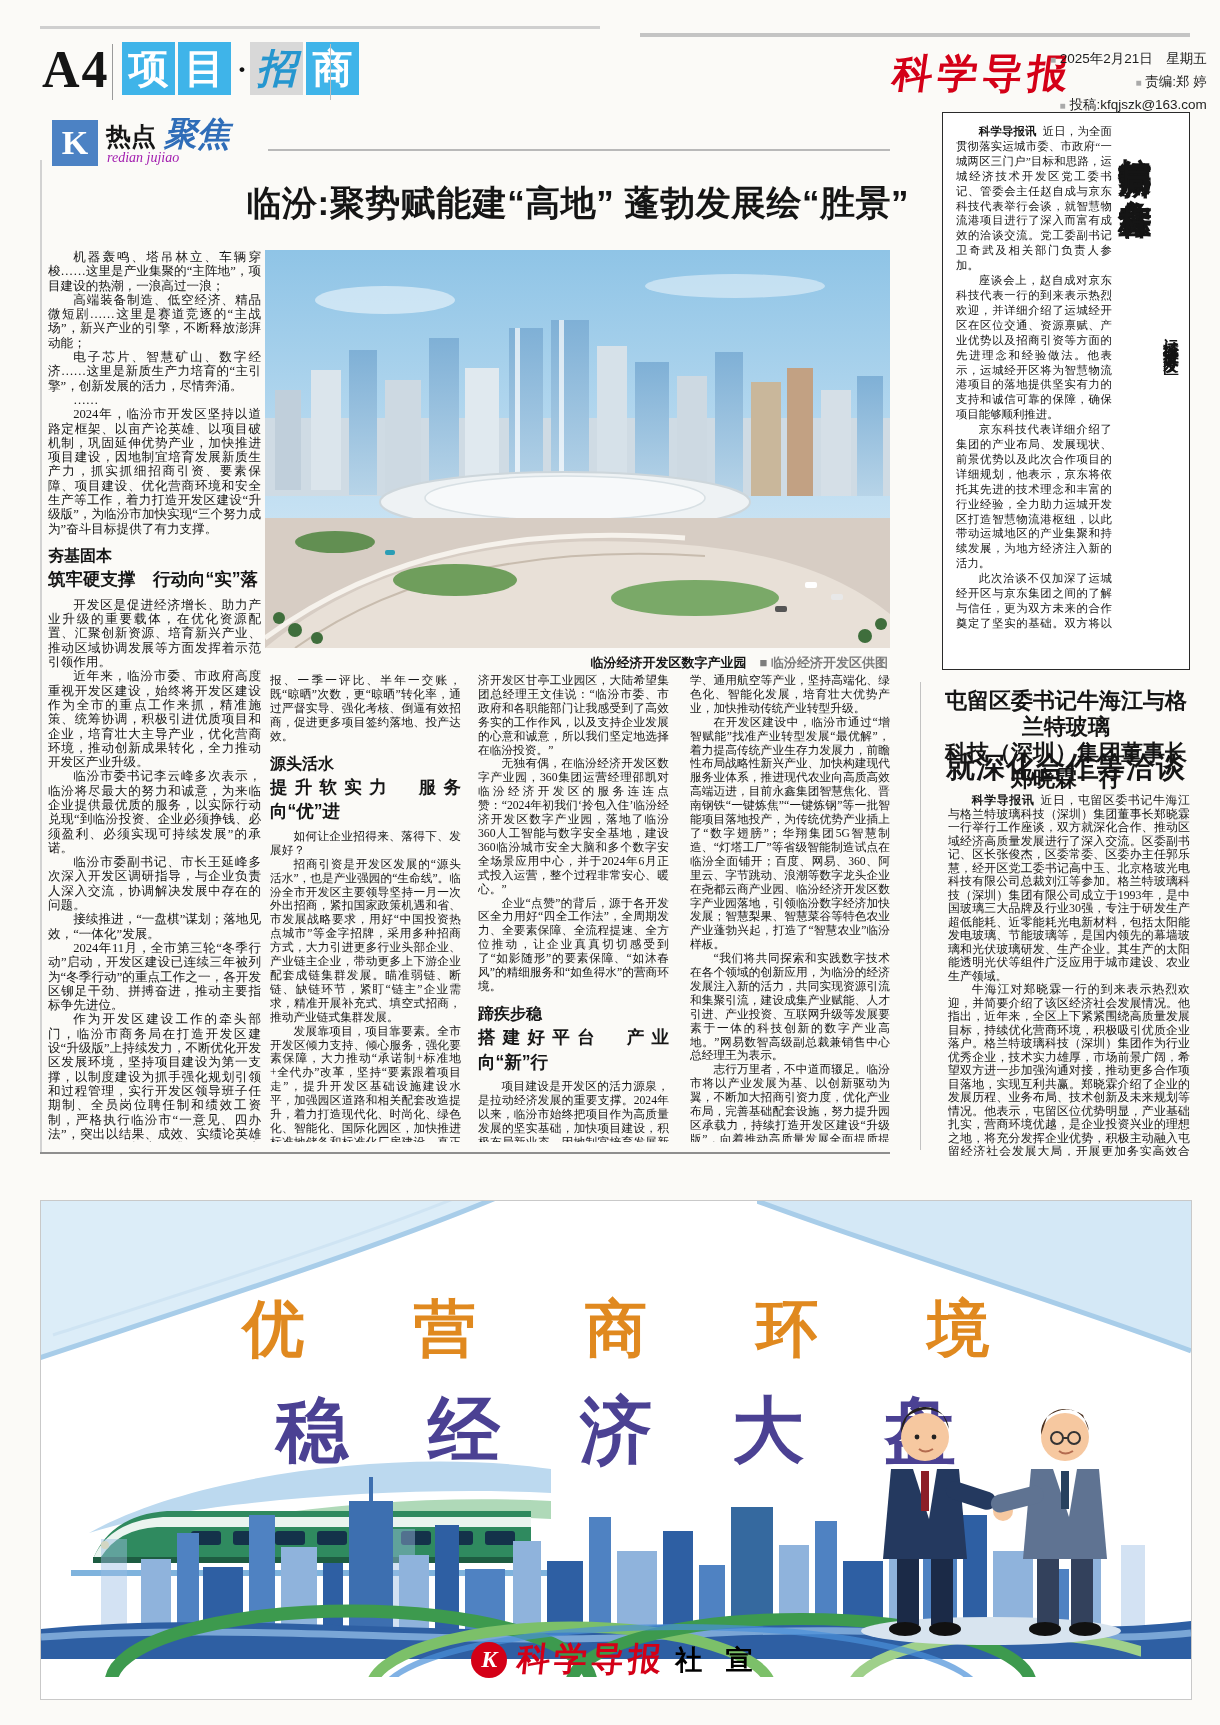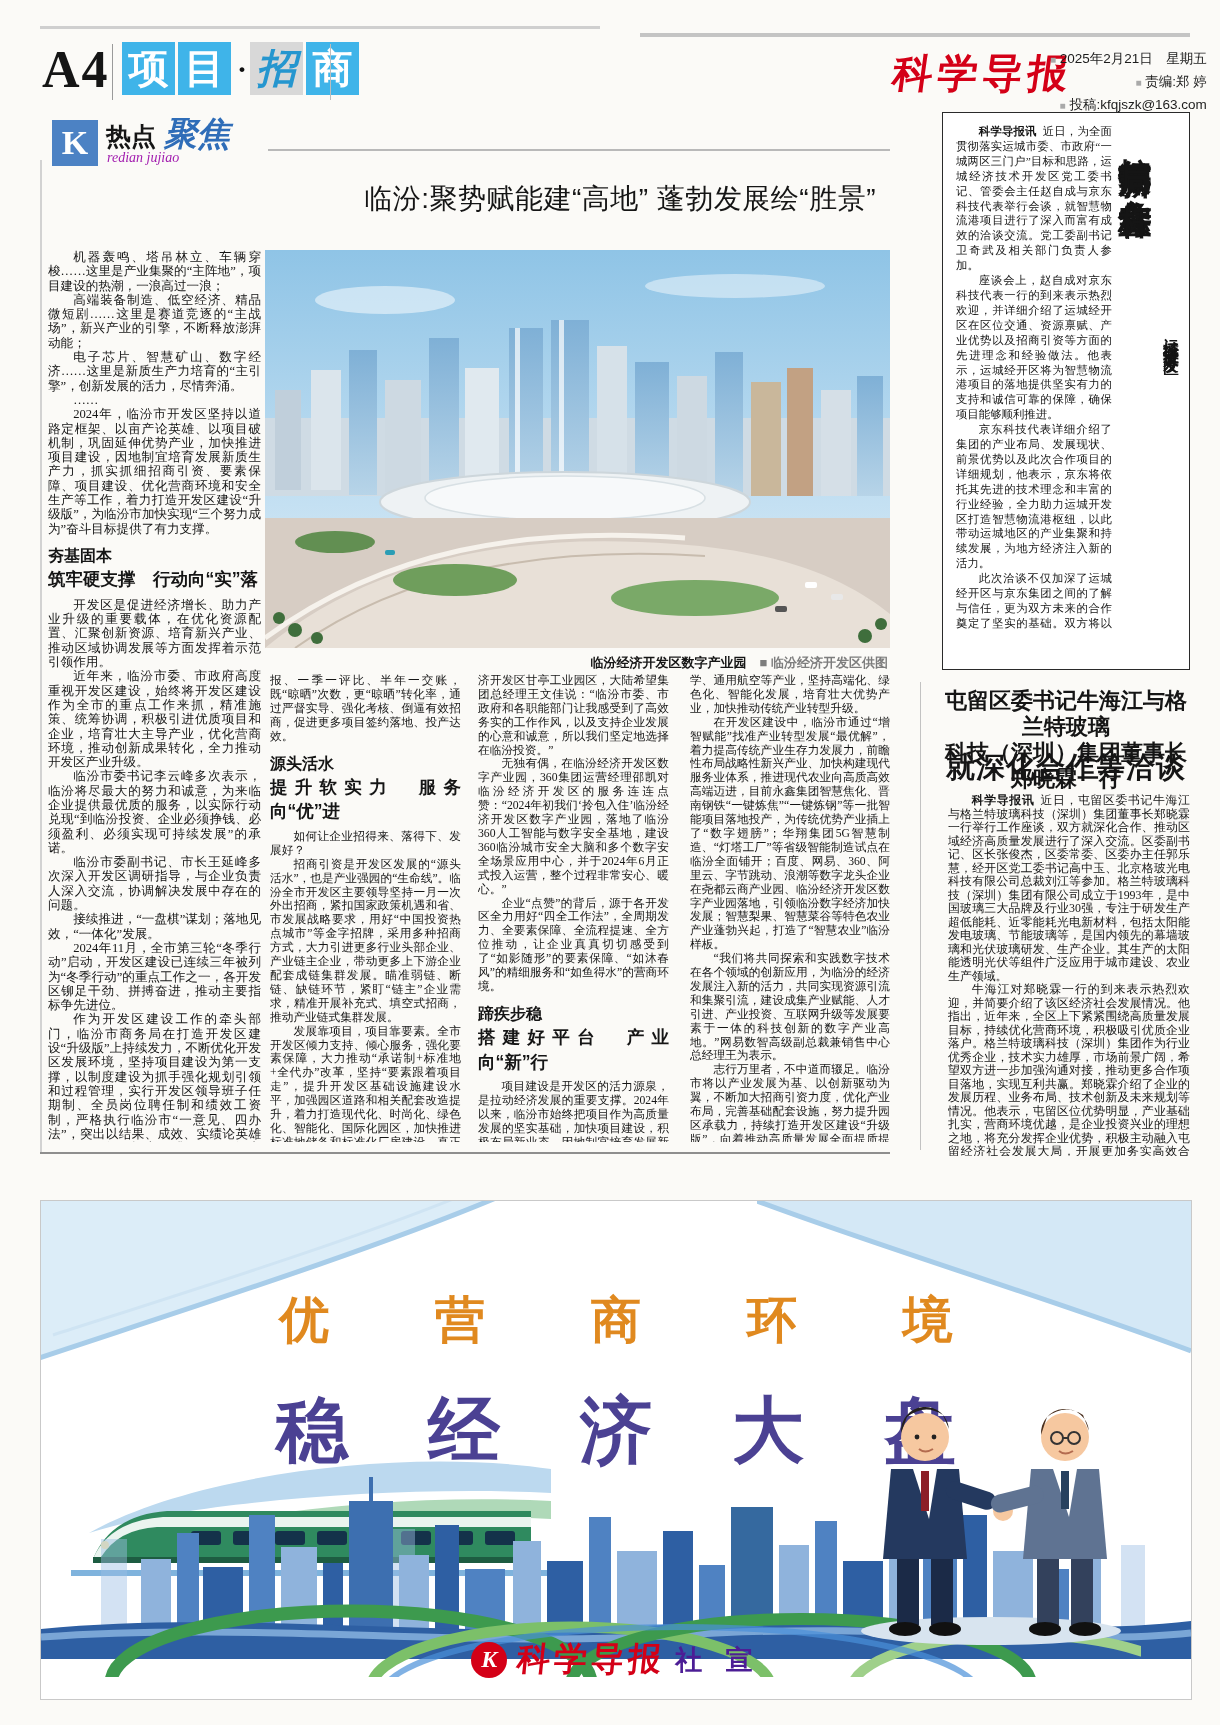--- a/index.html
+++ b/index.html
@@ -58,21 +58,21 @@
 </div>
 <div class="abs" style="left:1048px;top:117px;width:142px;height:2px;background:#3a3a3a;"></div>
 
 <div class="abs" style="left:52px;top:120px;width:46px;height:46px;background:#4c82c4;color:#fff;display:flex;align-items:center;justify-content:center;font-size:34px;font-weight:900;font-family:'Liberation Serif',serif;">K</div>
 <div class="abs sans" style="left:106px;top:120px;font-size:25px;font-weight:900;">热点</div>
 <div class="abs serif" style="left:164px;top:112px;font-size:33px;font-weight:700;font-style:italic;color:#2f6db8;">聚焦</div>
 <div class="abs serif" style="left:107px;top:150px;font-size:14px;font-style:italic;color:#a21caf;">redian jujiao</div>
 <div class="rule" style="left:268px;top:149px;width:622px;height:2px;"></div>
 <div class="rule" style="left:40px;top:160px;width:2px;height:992px;background:#d2d2d2;"></div>
 
-<div class="abs sans" style="left:36px;top:180px;width:840px;font-size:28px;font-weight:400;letter-spacing:0.5px;white-space:nowrap;">临汾:聚势赋能建“高地” 蓬勃发展绘“胜景”</div>
+<div class="abs sans" style="left:69px;top:180px;width:840px;font-size:35px;font-weight:700;letter-spacing:0.5px;white-space:nowrap;">临汾:聚势赋能建“高地” 蓬勃发展绘“胜景”</div>
 
 <div class="abs" style="left:265px;top:250px;width:625px;height:398px;">
 <svg width="625" height="398" viewBox="0 0 625 398">
   <defs>
     <linearGradient id="sky" x1="0" y1="0" x2="0" y2="1">
       <stop offset="0" stop-color="#8fc4e6"></stop>
           <stop offset="1" stop-color="#e2f0f9"></stop>
     </linearGradient>
     <linearGradient id="glass" x1="0" y1="0" x2="0" y2="1">
       <stop offset="0" stop-color="#7fb0d6"></stop>
@@ -213,21 +213,21 @@
   <svg class="abs" style="left:-8px;top:-6px;" width="470" height="200" viewBox="0 0 470 200">
     <path d="M0,0 L470,0 C340,55 150,115 0,165 Z" fill="#dcedf8"></path>
     <path d="M470,0 C340,55 150,115 0,165" stroke="#a8cde9" stroke-width="5" fill="none"></path>
     <path d="M430,0 C320,45 160,95 20,140" stroke="#cfe4f3" stroke-width="3" fill="none"></path>
   </svg>
   <svg class="abs" style="left:716px;top:0;" width="434" height="175" viewBox="0 0 434 175">
     <path d="M434,0 L0,0 C120,45 300,100 434,150 Z" fill="#d4e8f6"></path>
     <path d="M0,0 C120,45 300,100 434,150" stroke="#a8cde9" stroke-width="5" fill="none"></path>
   </svg>
 
-  <div class="banner-line" style="top:86px;font-size:50px;color:#e0891f;letter-spacing:46px;text-indent:46px;">优 营 商 环 境</div>
+  <div class="banner-line" style="top:86px;font-size:62px;color:#e0891f;letter-spacing:46px;text-indent:46px;">优 营 商 环 境</div>
   <div class="banner-line" style="top:182px;font-size:72px;color:#4b4193;letter-spacing:30px;text-indent:30px;">稳 经 济 大 盘</div>
 
   <svg class="abs" style="left:30px;top:240px;" width="480" height="160" viewBox="0 0 480 160">
     <path d="M480,28 C330,6 120,34 18,92 C110,62 320,44 480,52 Z" fill="#bcd9ef"></path>
     <path d="M480,60 C340,52 150,70 40,110 C150,84 340,70 480,78 Z" fill="#9bd0a6" opacity="0.8"></path>
     <path d="M22,118 Q40,74 96,70 L460,70 L460,116 L22,118 Z" fill="#2f8a5f"></path>
     <path d="M22,118 Q38,80 92,76 L460,76 L460,86 L86,86 Q48,88 30,116 Z" fill="#ffffff" opacity="0.9"></path>
     <g fill="#14324a">
       <rect x="120" y="90" width="30" height="14" rx="3"></rect>
         <rect x="162" y="90" width="30" height="14" rx="3"></rect>
@@ -325,15 +325,15 @@
       <circle cx="226" cy="79" r="6" fill="none" stroke="#333" stroke-width="2"></circle>
       <circle cx="243" cy="79" r="6" fill="none" stroke="#333" stroke-width="2"></circle>
       <line x1="232" y1="79" x2="237" y2="79" stroke="#333" stroke-width="2"></line>
       <path d="M228,92 Q234,97 242,92" stroke="#b36b4f" stroke-width="2" fill="none"></path>
     </g>
   </svg>
 
   <div class="abs" style="left:0;top:436px;width:100%;display:flex;align-items:center;justify-content:center;gap:10px;">
     <div style="width:36px;height:36px;border-radius:50%;background:#d40017;color:#fff;display:flex;align-items:center;justify-content:center;font-weight:900;font-size:24px;font-family:'Liberation Serif',serif;font-style:italic;">K</div>
     <div class="serif" style="font-size:33px;font-weight:900;color:#d40017;letter-spacing:4px;transform:skewX(-6deg);">科学导报</div>
-    <div class="sans" style="font-size:27px;font-weight:700;color:#4c1d95;letter-spacing:8px;">社 宣</div>
+    <div class="sans" style="font-size:27px;font-weight:700;color:#000000;letter-spacing:8px;">社 宣</div>
   </div>
 </div>
 
 </body></html>

